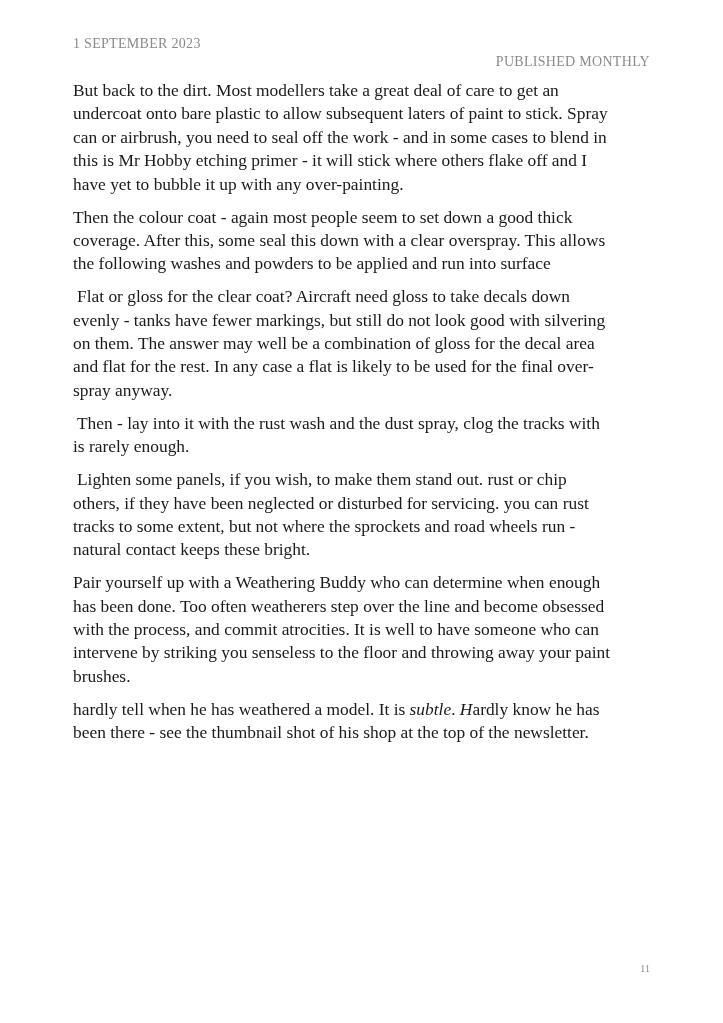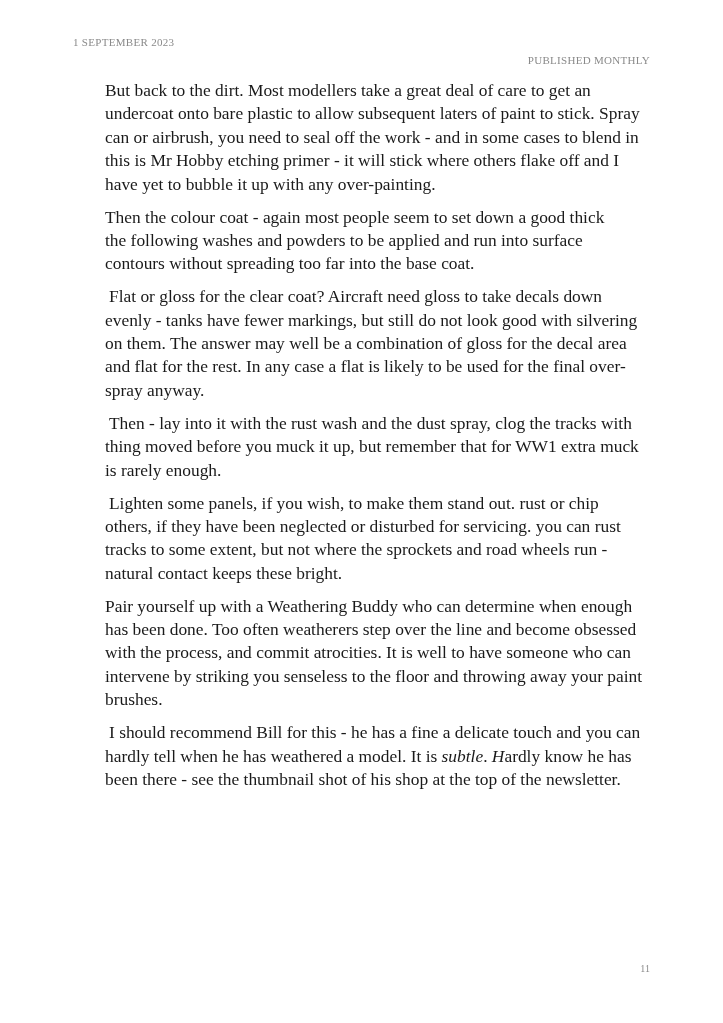--- a/index.html
+++ b/index.html
@@ -14,21 +14,21 @@
       overflow: hidden;
       font-family: "DejaVu Serif", "Liberation Serif", serif;
     }
     .page-header {
       position: absolute;
       top: 36px;
       left: 73px;
       right: 73px;
       height: 16px;
       font-family: "Liberation Serif", serif;
-      font-size: 11px;
+      font-size: 14px;
       letter-spacing: 0.3px;
       color: #8a8a8a;
     }
     .page-header .left {
       position: absolute;
       left: 0;
       top: 0;
     }
     .page-header .right {
       position: absolute;
@@ -49,21 +49,20 @@
     .content p {
       margin: 0 0 9.5px 0;
       padding: 0;
     }
     .content p.indent {
       text-indent: 4px;
     }
     .content .line {
       display: block;
       white-space: nowrap;
-      margin-left: 32px;
     }
     .page-number {
       position: absolute;
       top: 963px;
       right: 73px;
       font-family: "Liberation Serif", serif;
       font-size: 10px;
       color: #8a8a8a;
     }
   </style>
@@ -78,48 +77,46 @@
 <div class="content">
   <p>
     <span class="line">But back to the dirt. Most modellers take a great deal of care to get an</span>
     <span class="line">undercoat onto bare plastic to allow subsequent laters of paint to stick. Spray</span>
     <span class="line">can or airbrush, you need to seal off the work - and in some cases to blend in</span>
     <span class="line">this is Mr Hobby etching primer - it will stick where others flake off and I</span>
     <span class="line">have yet to bubble it up with any over-painting.</span>
   </p>
   <p>
     <span class="line">Then the colour coat - again most people seem to set down a good thick</span>
+    <span class="line">coverage. After this, some seal this down with a clear overspray. This allows</span>
     <span class="line">the following washes and powders to be applied and run into surface</span>
-    <span class="line">contours without spreading too far into the base coat.</span>
   </p>
   <p class="indent">
     <span class="line">Flat or gloss for the clear coat? Aircraft need gloss to take decals down</span>
     <span class="line" style="text-indent:0">evenly - tanks have fewer markings, but still do not look good with silvering</span>
     <span class="line" style="text-indent:0">on them. The answer may well be a combination of gloss for the decal area</span>
     <span class="line" style="text-indent:0">and flat for the rest. In any case a flat is likely to be used for the final over-</span>
     <span class="line" style="text-indent:0">spray anyway.</span>
   </p>
   <p class="indent">
     <span class="line">Then - lay into it with the rust wash and the dust spray, clog the tracks with</span>
-    <span class="line" style="text-indent:0">thing moved before you muck it up, but remember that for WW1 extra muck</span>
     <span class="line" style="text-indent:0">is rarely enough.</span>
   </p>
   <p class="indent">
     <span class="line">Lighten some panels, if you wish, to make them stand out. rust or chip</span>
     <span class="line" style="text-indent:0">others, if they have been neglected or disturbed for servicing. you can rust</span>
     <span class="line" style="text-indent:0">tracks to some extent, but not where the sprockets and road wheels run -</span>
     <span class="line" style="text-indent:0">natural contact keeps these bright.</span>
   </p>
   <p>
     <span class="line">Pair yourself up with a Weathering Buddy who can determine when enough</span>
     <span class="line">has been done. Too often weatherers step over the line and become obsessed</span>
     <span class="line">with the process, and commit atrocities. It is well to have someone who can</span>
     <span class="line">intervene by striking you senseless to the floor and throwing away your paint</span>
     <span class="line">brushes.</span>
   </p>
   <p class="indent">
-    <span class="line">I should recommend Bill for this - he has a fine a delicate touch and you can</span>
     <span class="line" style="text-indent:0"><span>hardly tell when he has weathered a model. It is </span><em>subtle</em><span>. </span><em>H</em><span>ardly know he has</span></span>
     <span class="line" style="text-indent:0">been there - see the thumbnail shot of his shop at the top of the newsletter.</span>
   </p>
 </div>
 
 <div class="page-number">11</div>
 
 </body></html>

